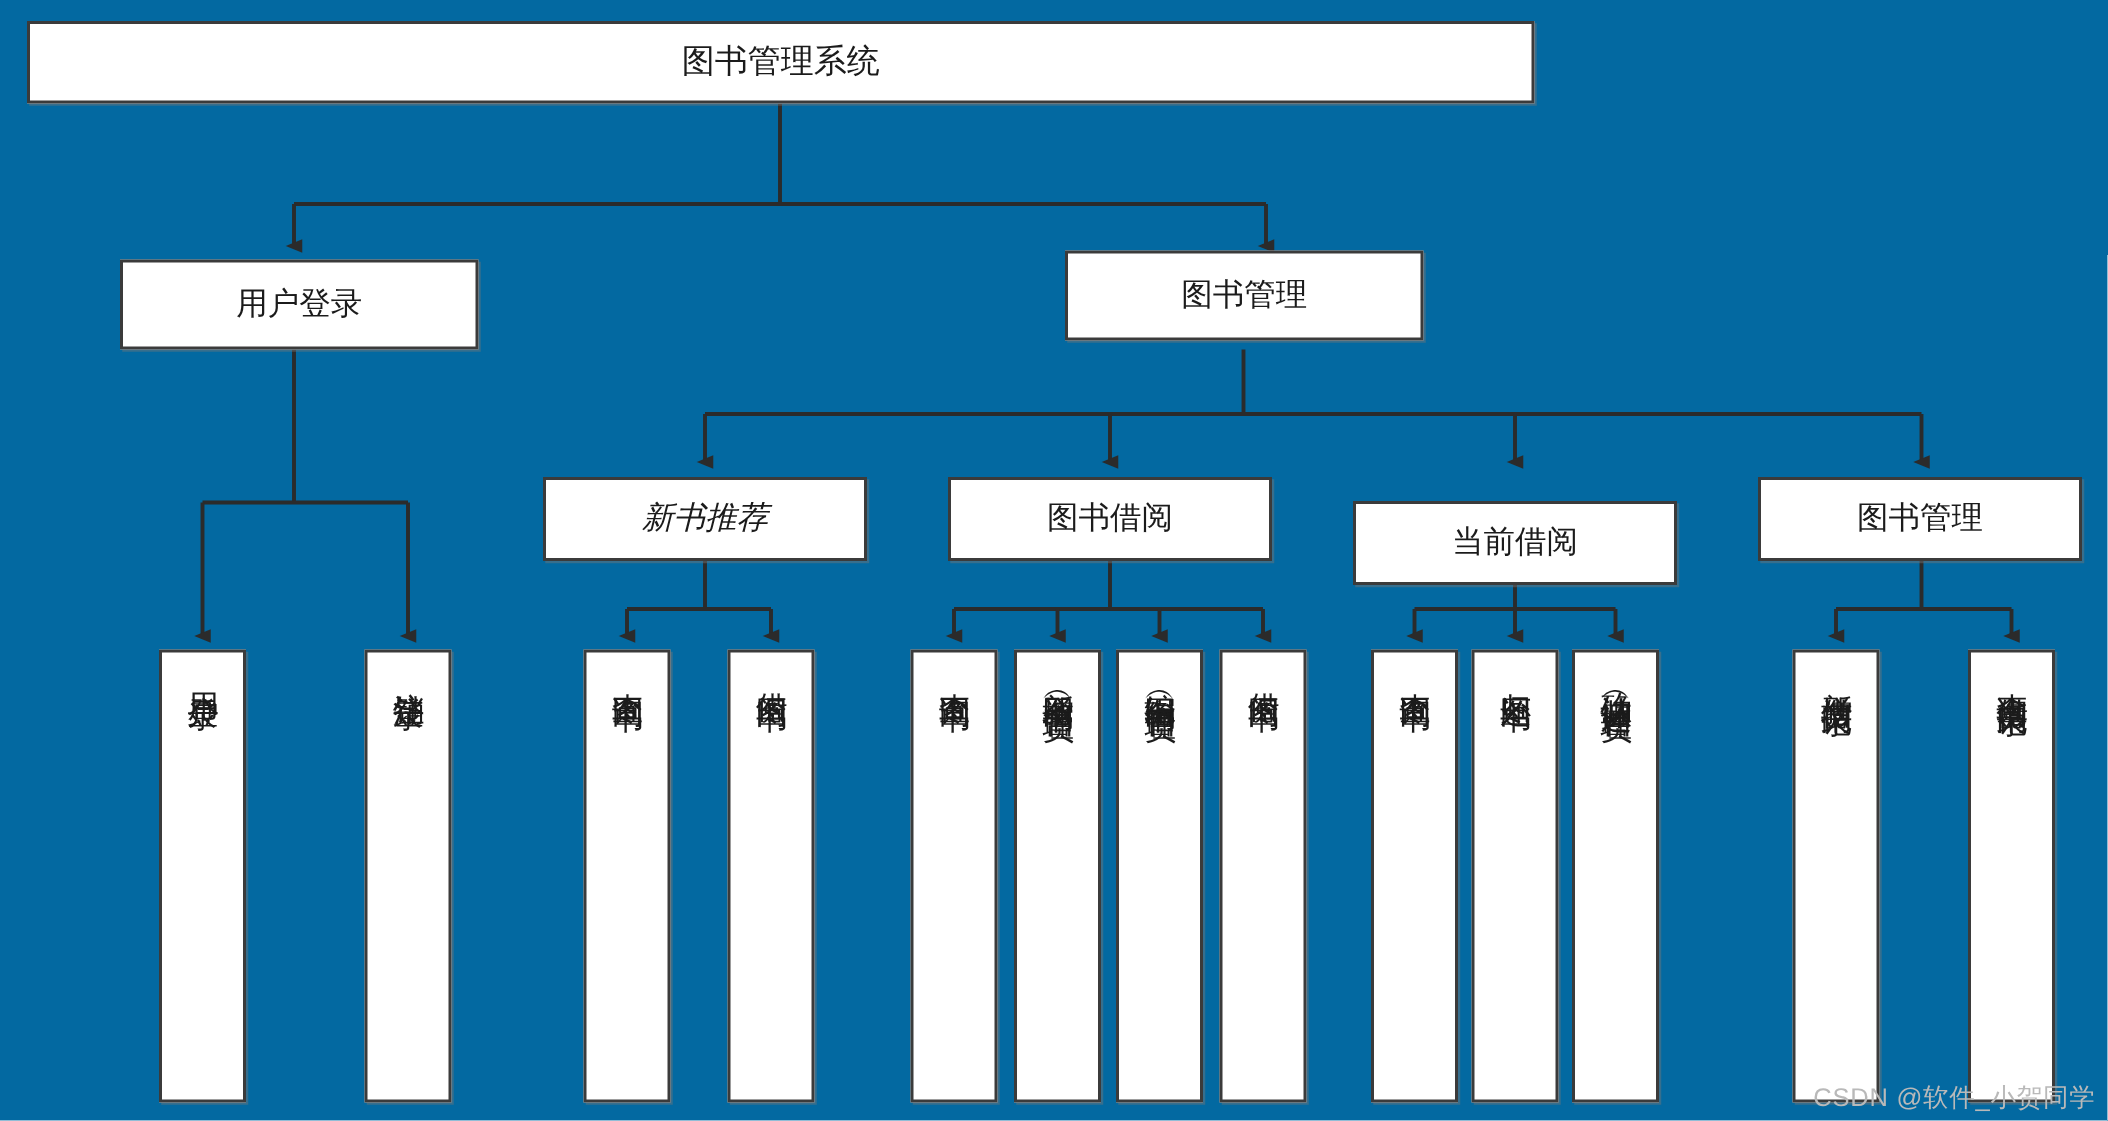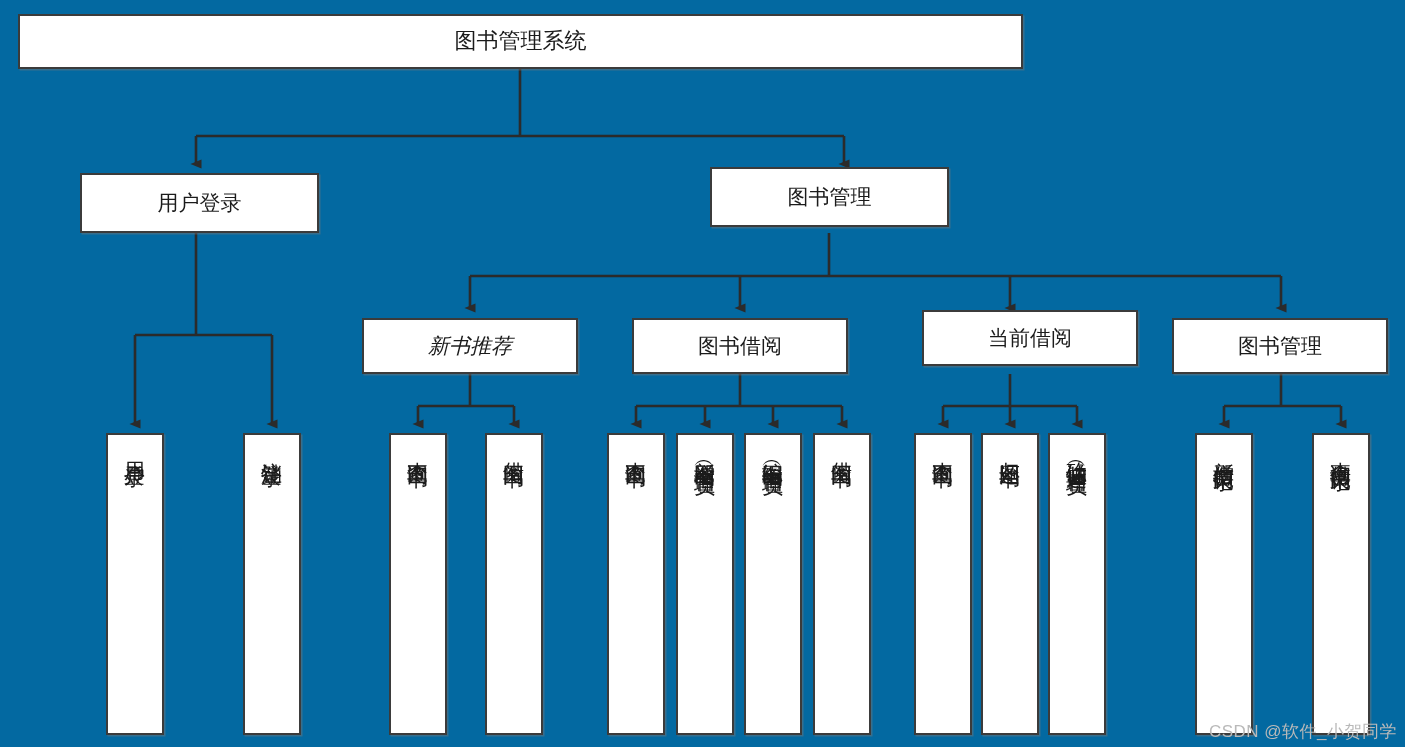--- a/index.html
+++ b/index.html
@@ -138,21 +138,21 @@
   <div class="node horiz" style="left:710px; top:167px; width:239px; height:60px;">
     <span class="label">图书管理</span>
   </div>
 
   <div class="node horiz" style="left:362px; top:318px; width:216px; height:56px;font-style:italic;">
     <span class="label">新书推荐</span>
   </div>
   <div class="node horiz" style="left:632px; top:318px; width:216px; height:56px;">
     <span class="label">图书借阅</span>
   </div>
-  <div class="node horiz" style="left:902px; top:310px; width:216px; height:56px;margin-left:20px;">
+  <div class="node horiz" style="left:902px; top:334px; width:216px; height:56px;">
     <span class="label">当前借阅</span>
   </div>
   <div class="node horiz" style="left:1172px; top:318px; width:216px; height:56px;">
     <span class="label">图书管理</span>
   </div>
 
   <div class="node vert" style="left:106px; top:433px; width:58px; height:302px;">
     <span class="label">用户登录</span>
   </div>
   <div class="node vert" style="left:243px; top:433px; width:58px; height:302px;">

